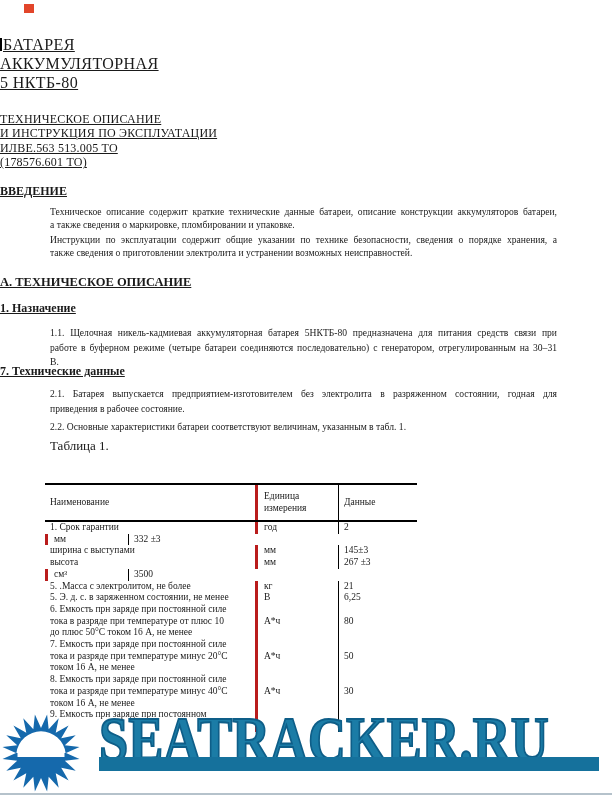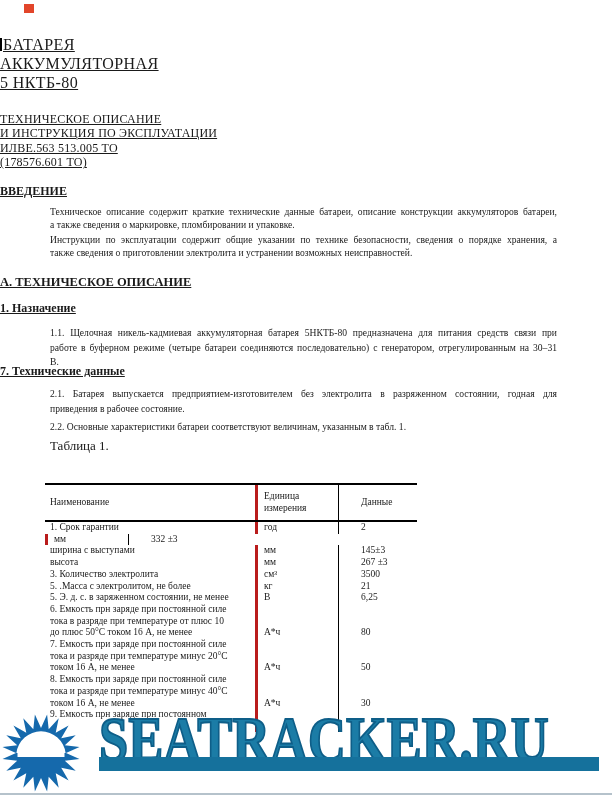--- a/index.html
+++ b/index.html
@@ -30,25 +30,25 @@
   .p-11{top:326px;line-height:14.6px;}
   .p-21{top:386px;line-height:15px;}
   .p-22{top:420px;line-height:13px;}
   .caption{left:50px;top:438px;font-size:13px;}
 
   .tbl{position:absolute;left:45px;top:463px;width:372px;height:250px;overflow:hidden;
        border-top:2px solid #000;font-size:9.5px;line-height:11.7px;margin-top:20px;}
   .cell{box-sizing:border-box;}
   .cell-1{width:210px;padding-left:5px;}
   .cell-2{width:83px;border-left:3px solid #b91c1c;padding-left:6px;}
-  .cell-3{width:79px;border-left:1px solid #000;padding-left:22px;}
+  .cell-3{width:79px;border-left:1px solid #000;padding-left:5px;}
   .thead{display:flex;height:35px;border-bottom:2px solid #000;}
   .thead .cell{display:flex;align-items:center;}
   .trow{display:flex;align-items:stretch;}
-  .trow .cell-2,.trow .cell-3{display:flex;align-items:flex-end;}
+  .trow .cell-2,.trow .cell-3{display:flex;align-items:center;}
   .tfill{height:11px;}
 
   .logo{position:absolute;left:1px;top:713px;width:80px;height:80px;}
 
   .wm-text{
     position:absolute;left:99px;top:708px;white-space:nowrap;
     font-family:"Liberation Serif","DejaVu Serif",serif;font-weight:bold;
     font-size:64px;line-height:64px;color:#1b7ca6;
     -webkit-text-stroke:2px #0e5e88;
     transform:scaleX(0.82);transform-origin:left top;
@@ -161,23 +161,20 @@
             <div class="line">высота</div>
           </div>
           <div class="cell cell-2">
             <div class="line">мм</div>
           </div>
           <div class="cell cell-3">
             <div class="line">267 ±3</div>
           </div>
         </div>
         <div class="trow">
-          <div class="cell cell-1">
-            <div class="line">3. Количество электролита</div>
-          </div>
           <div class="cell cell-2">
             <div class="line">см³</div>
           </div>
           <div class="cell cell-3">
             <div class="line">3500</div>
           </div>
         </div>
         <div class="trow">
           <div class="cell cell-1">
             <div class="line">5. .Масса с электролитом, не более</div>

